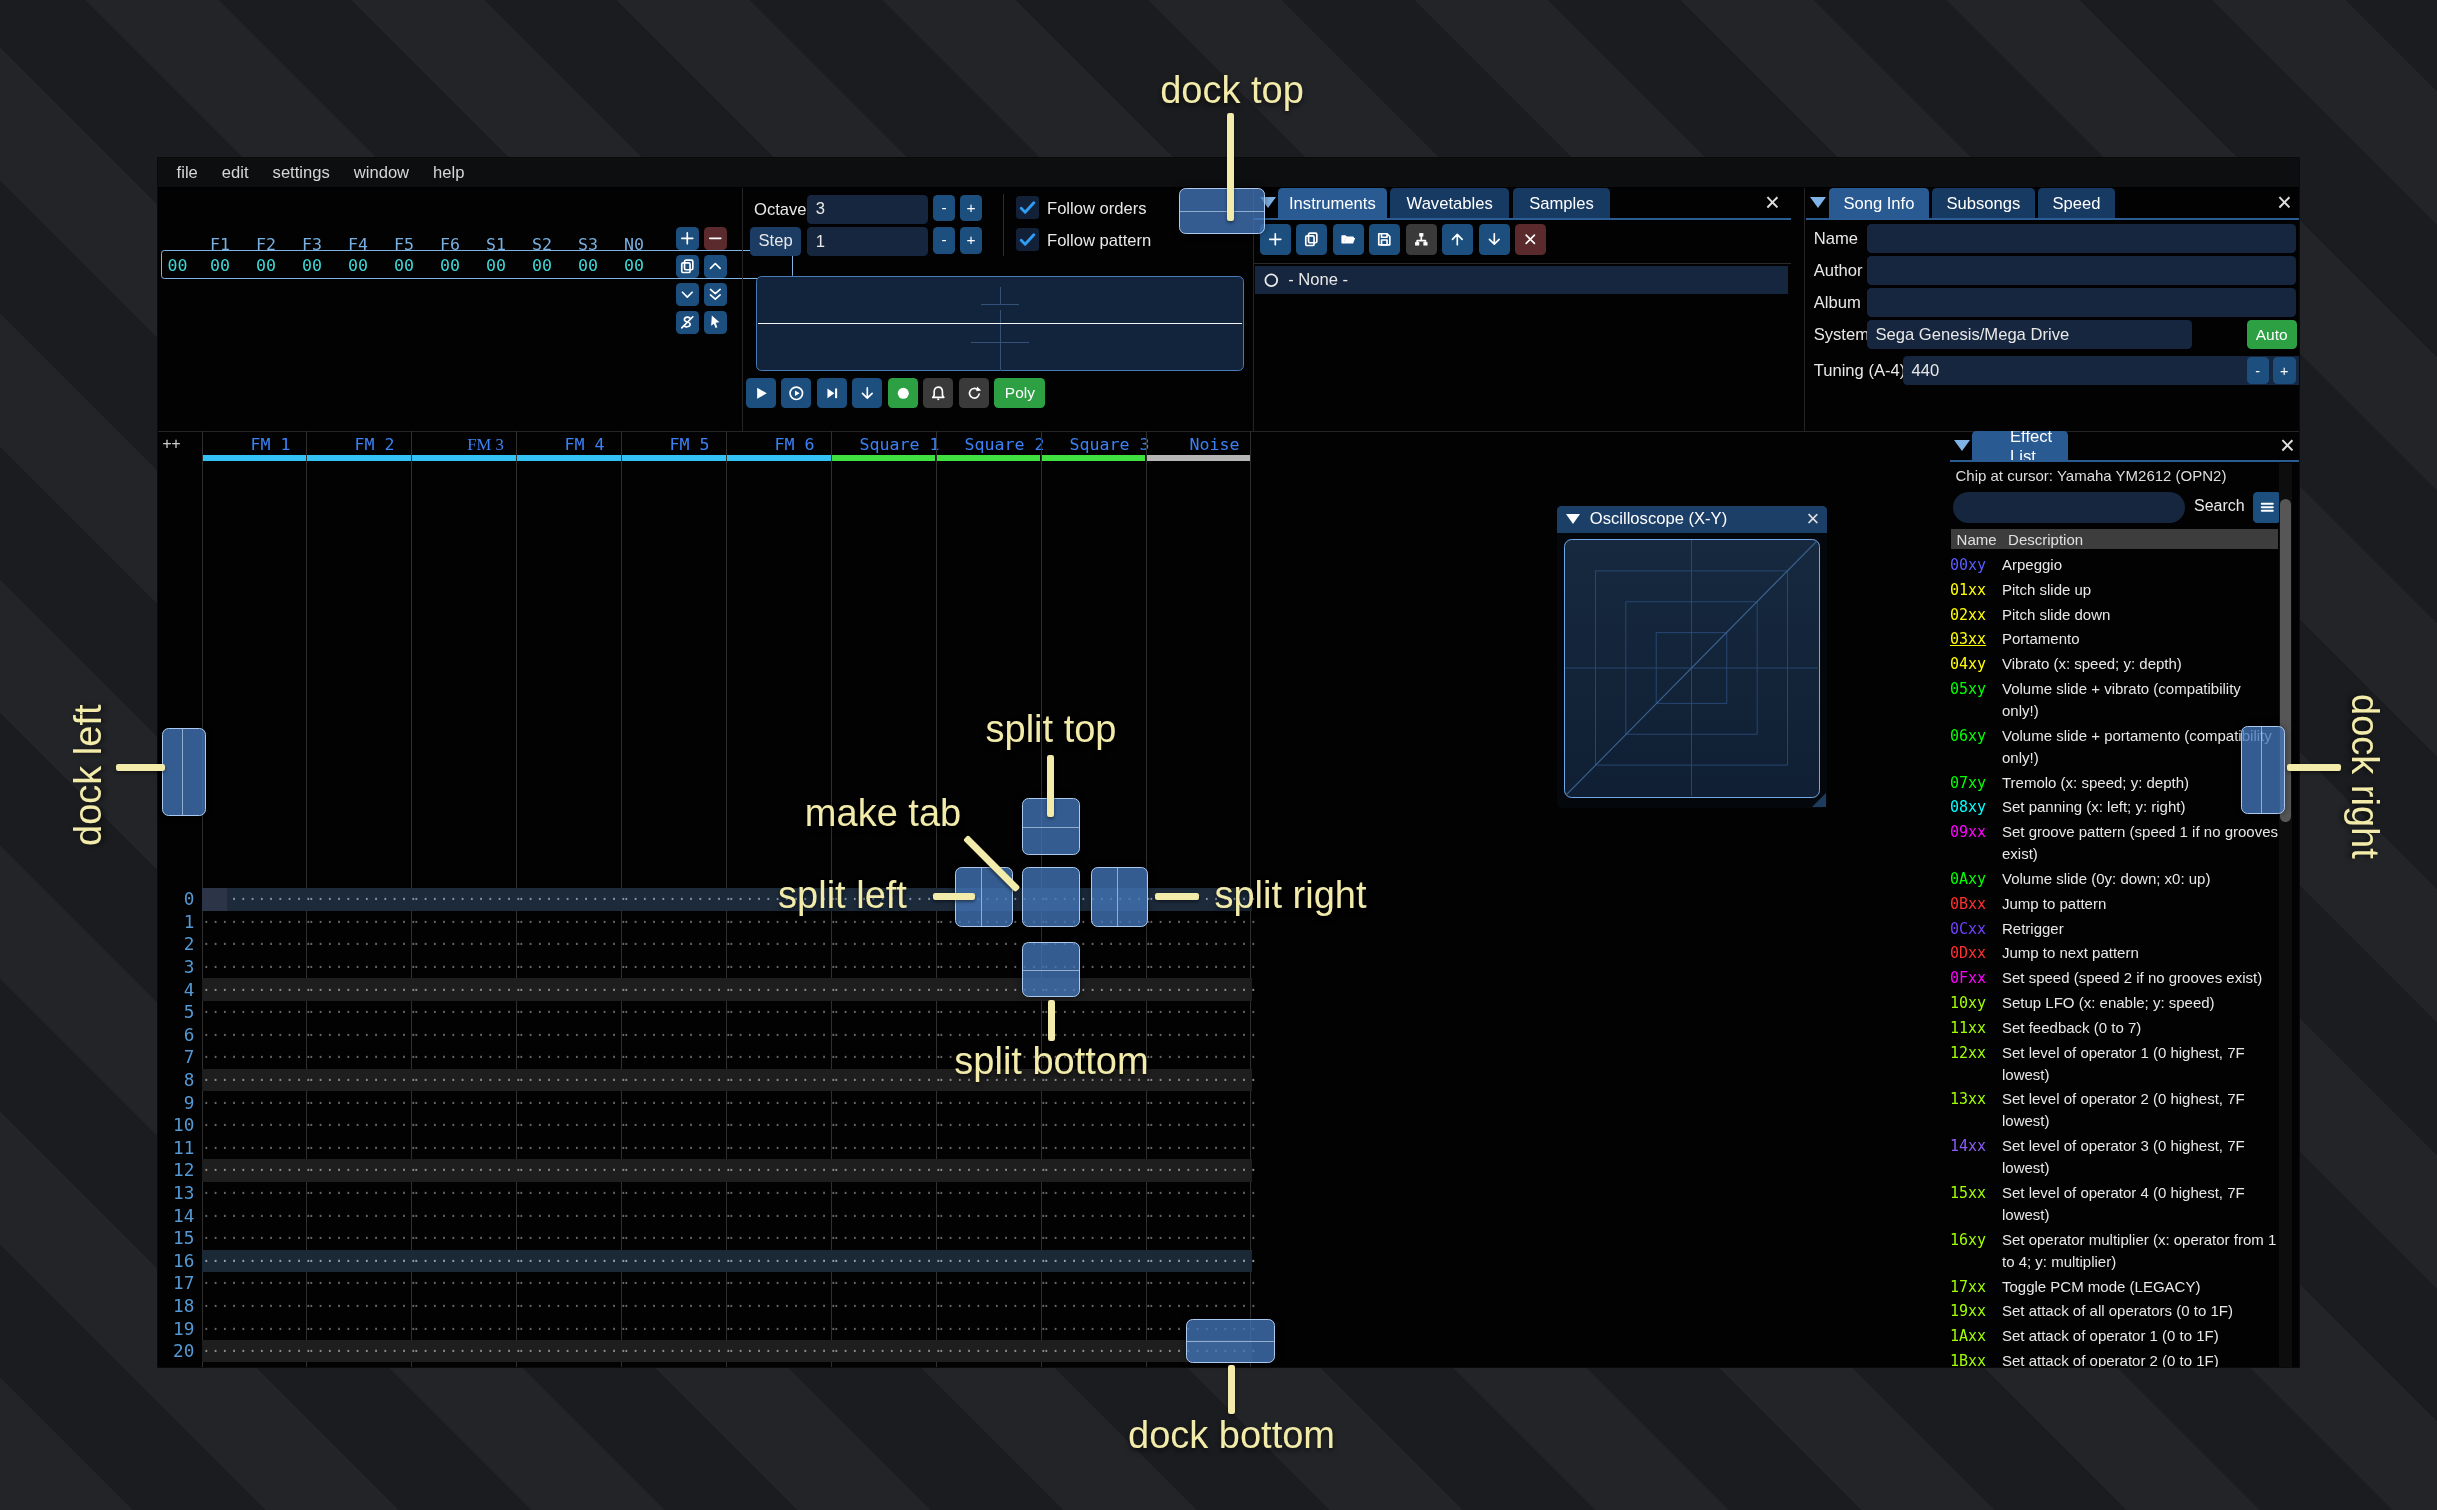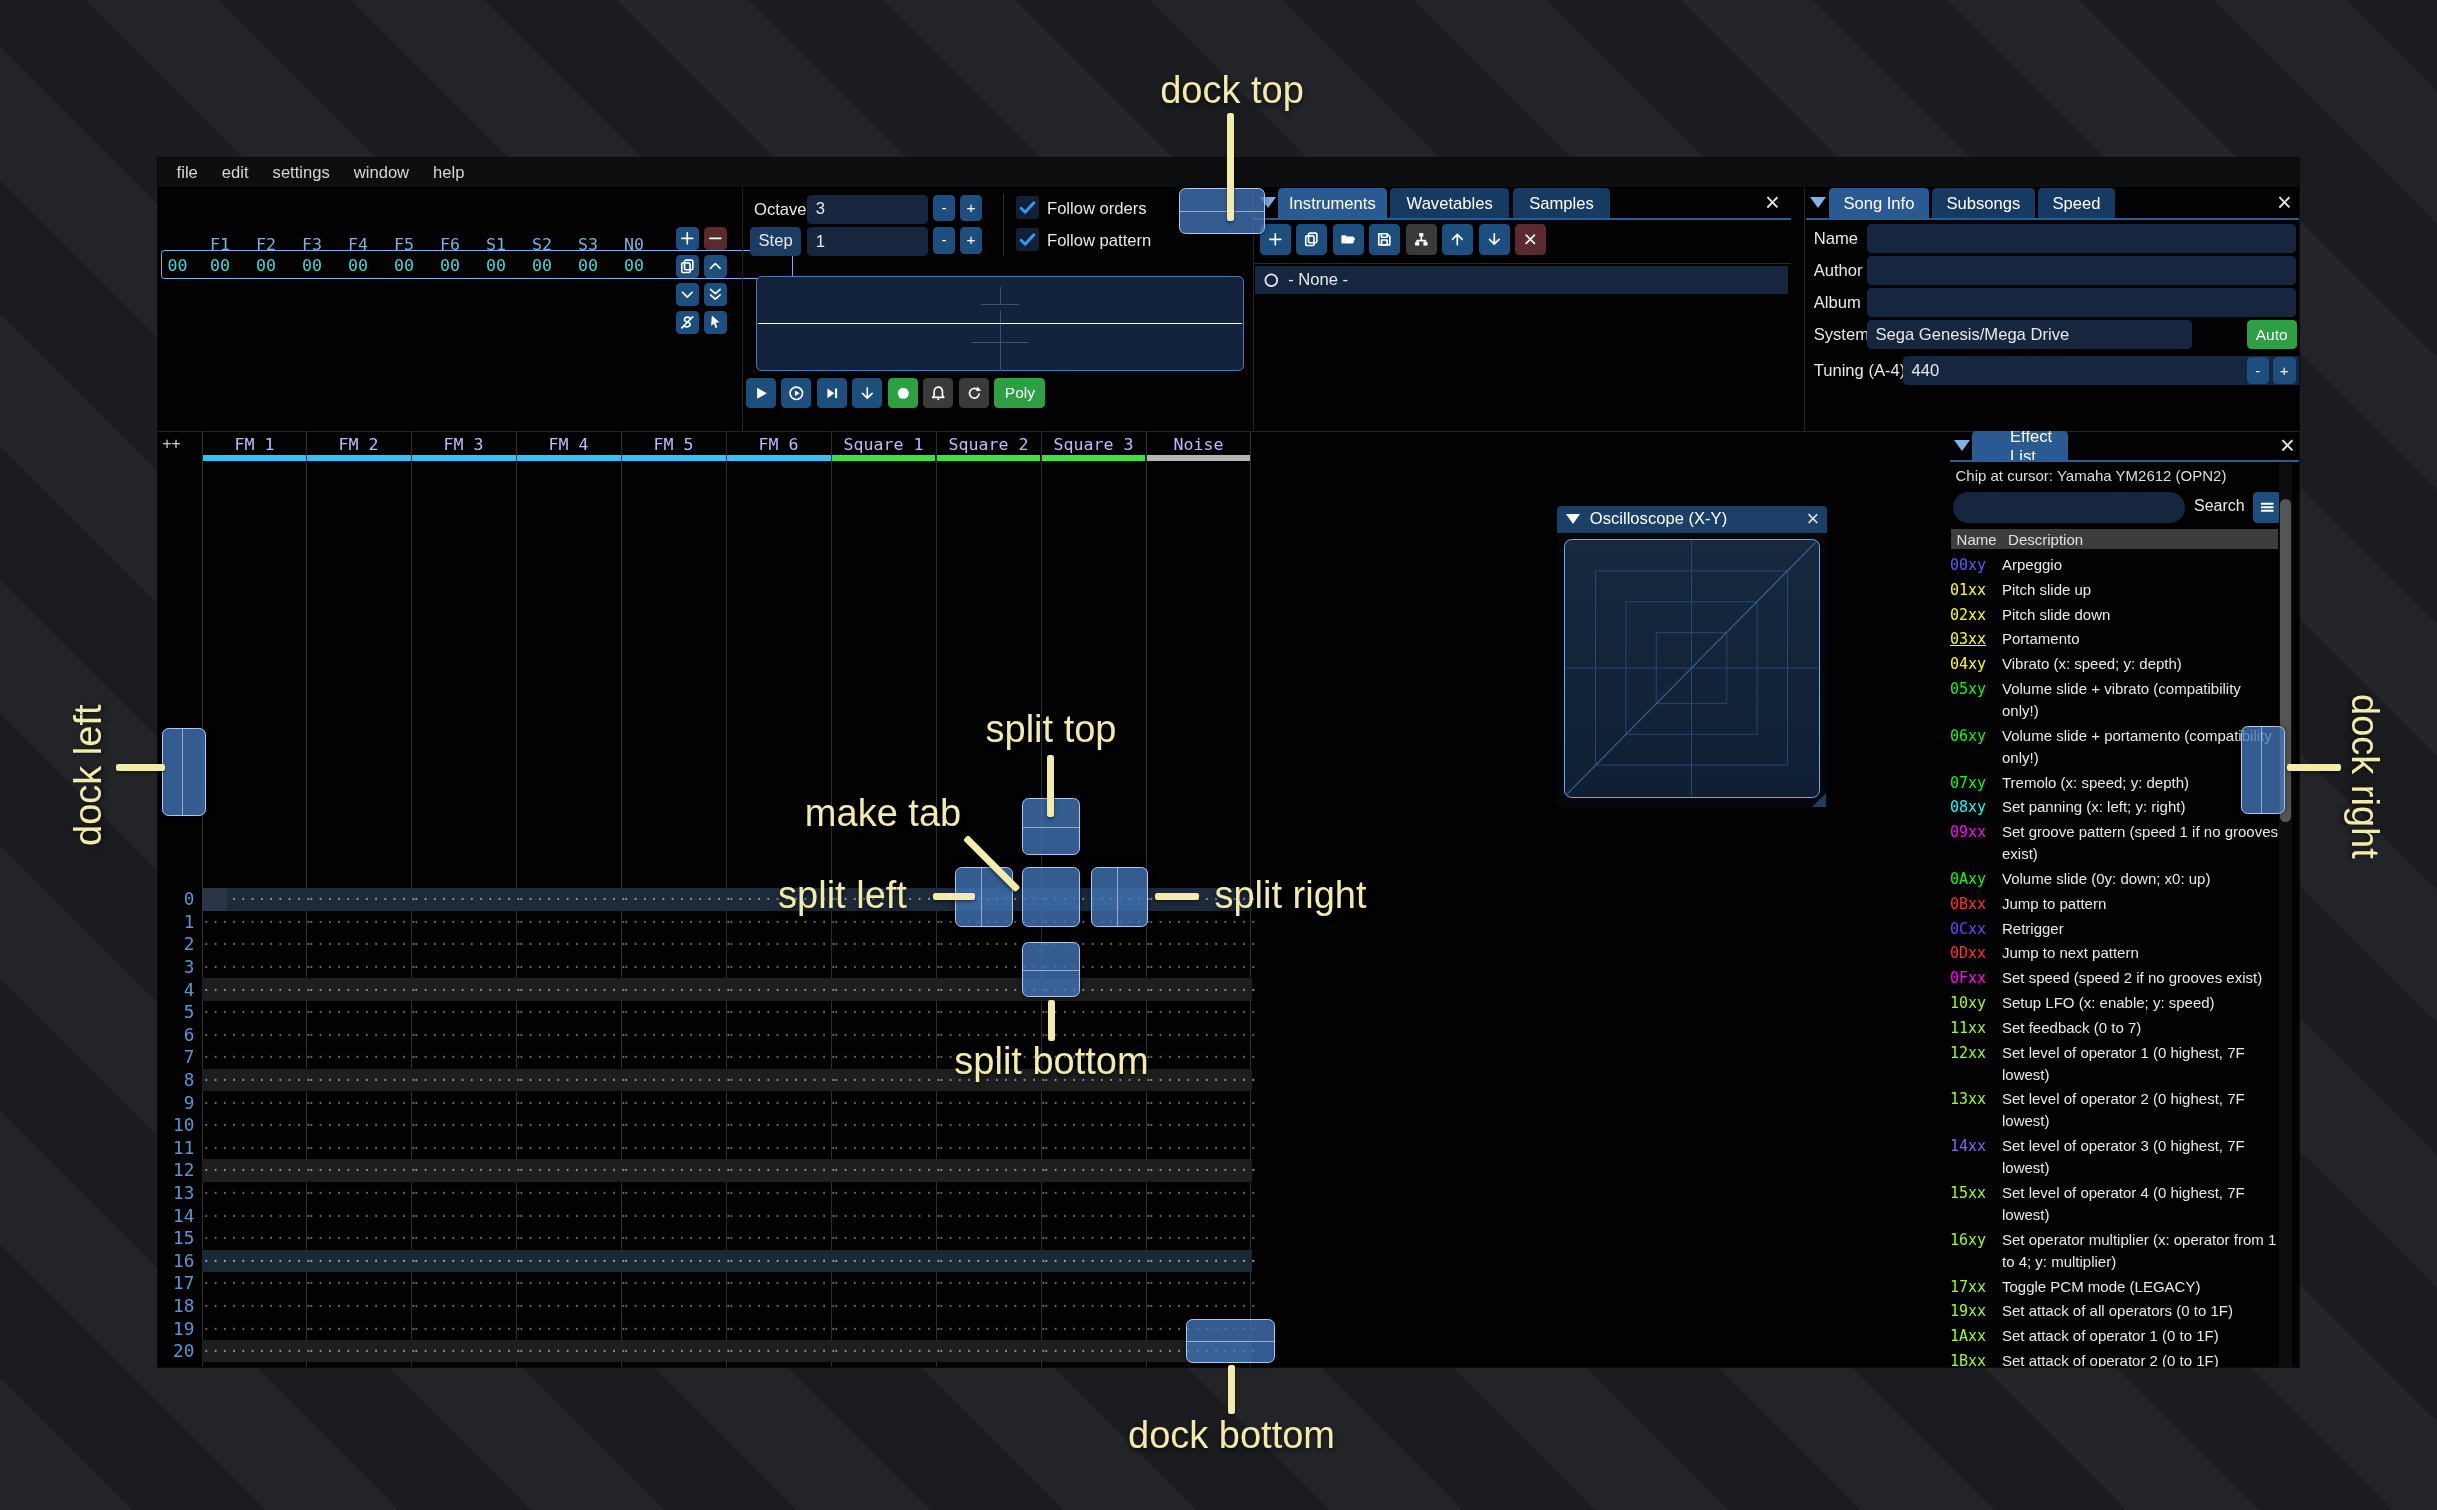--- a/index.html
+++ b/index.html
@@ -59,21 +59,21 @@
   .toolbar { display:flex; gap:5.5px; }
   .toolbar .btn { width:31px; height:31px; }
   .tab-underline { position:absolute; left:0; top:30px; width:100%; height:1.7px; background:#2b5c94; }
 
   
   .si-row { position:absolute; display:flex; align-items:center; }
   .si-input { height:29px; font-size:16.6px; color:#e8e8e8; display:flex; align-items:center; padding:0 8.8px; }
 
   
   #pattern { position:absolute; left:0; top:273px; width:1094px; height:937px; }
-  .ch-name { position:absolute; top:4.4px; height:19px; color:#c4b5fd; font-size:16.6px; text-align:center; }
+  .ch-name { position:absolute; top:4.4px; height:19px; color:#3b82f6; font-size:16.6px; text-align:center;margin-left:16px; }
   .ch-bar { position:absolute; top:24px; height:6px; }
   #prow-wrap { position:absolute; left:0; top:457px; width:1094px; }
   .prow { display:flex; height:22.6px; align-items:center; }
   .pnum { width:44px; text-align:right; padding-right:7.7px; color:#5499d4; font-size:17.7px; }
   .pcells { display:flex; height:100%; align-items:center; position:relative; }
   .pcell { width:105px; text-align:center; color:#666; font-size:14.4px; letter-spacing:0.6px; }
   .prow.h4 .pcells { background:#1e1e1e; } .prow.h4 .pcell { color:#8a8a8a; }
   .prow.h16 .pcells { background:#1b2836; } .prow.h16 .pcell { color:#8fa0b2; }
   .prow.cur .pcells { background:#1c2a3a; } .prow.cur .pcell { color:#7e93ab; }
   #cursor-cell { position:absolute; left:0; top:0; width:25px; height:100%; background:#2b3547; }
@@ -383,21 +383,21 @@
 
     <div class="hline" style="left:0;top:273px;width:2143px;"></div>
 
     <div id="pattern">
       <div class="abs mono" style="left:4.4px;top:4.4px;color:#cccccc;font-size:15px;">++</div>
       <div id="pat-heads">
           <div class="ch-name mono" style="left: 44px; width: 105px;">FM 1</div>
           <div class="ch-bar" style="left: 44px; width: 104px; background: rgb(51, 194, 245);"></div>
           <div class="ch-name mono" style="left: 148px; width: 105px;">FM 2</div>
           <div class="ch-bar" style="left: 149px; width: 104px; background: rgb(51, 194, 245);"></div>
-          <div class="ch-name mono" style="left: 253px; width: 105px;">FM 3</div>
+          <div class="ch-name mono" style="left: 259px; width: 105px; font-family: Liberation Serif, serif;">FM 3</div>
           <div class="ch-bar" style="left: 254px; width: 104px; background: rgb(51, 194, 245);"></div>
           <div class="ch-name mono" style="left: 358px; width: 105px;">FM 4</div>
           <div class="ch-bar" style="left: 359px; width: 104px; background: rgb(51, 194, 245);"></div>
           <div class="ch-name mono" style="left: 463px; width: 105px;">FM 5</div>
           <div class="ch-bar" style="left: 464px; width: 104px; background: rgb(51, 194, 245);"></div>
           <div class="ch-name mono" style="left: 568px; width: 105px;">FM 6</div>
           <div class="ch-bar" style="left: 569px; width: 104px; background: rgb(51, 194, 245);"></div>
           <div class="ch-name mono" style="left: 673px; width: 105px;">Square 1</div>
           <div class="ch-bar" style="left: 673px; width: 104px; background: rgb(63, 224, 63);"></div>
           <div class="ch-name mono" style="left: 778px; width: 105px;">Square 2</div>

